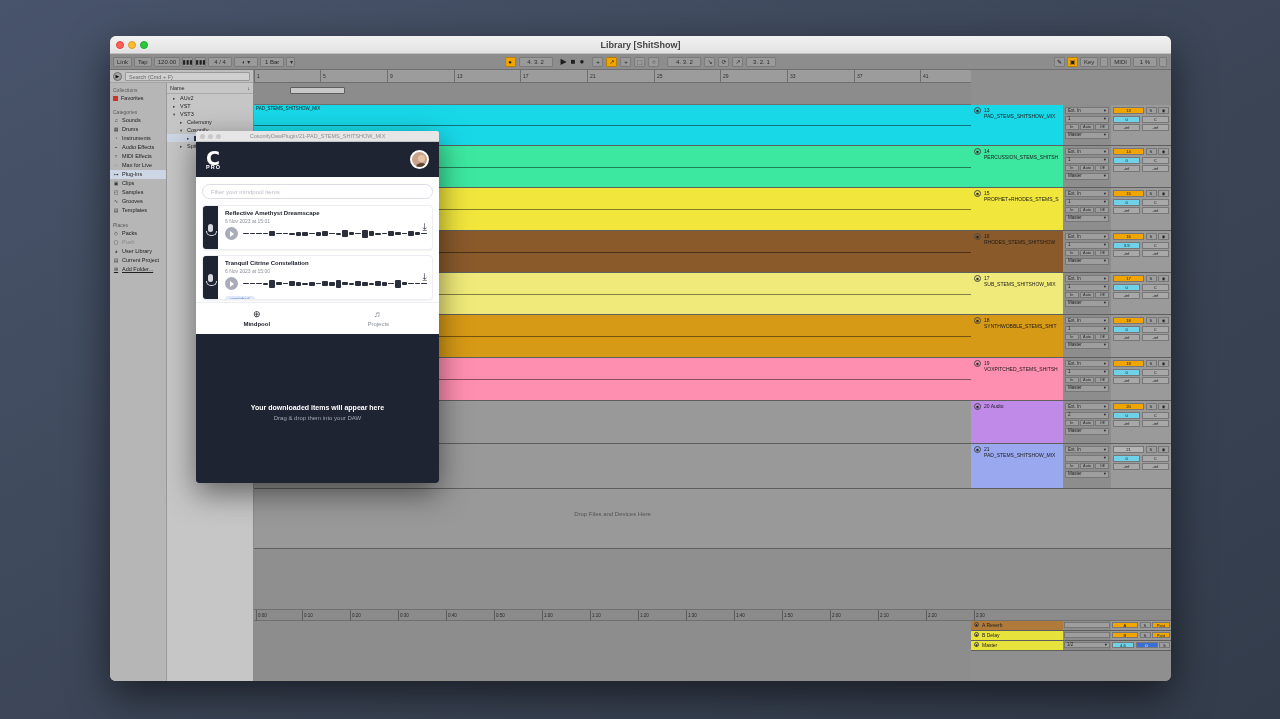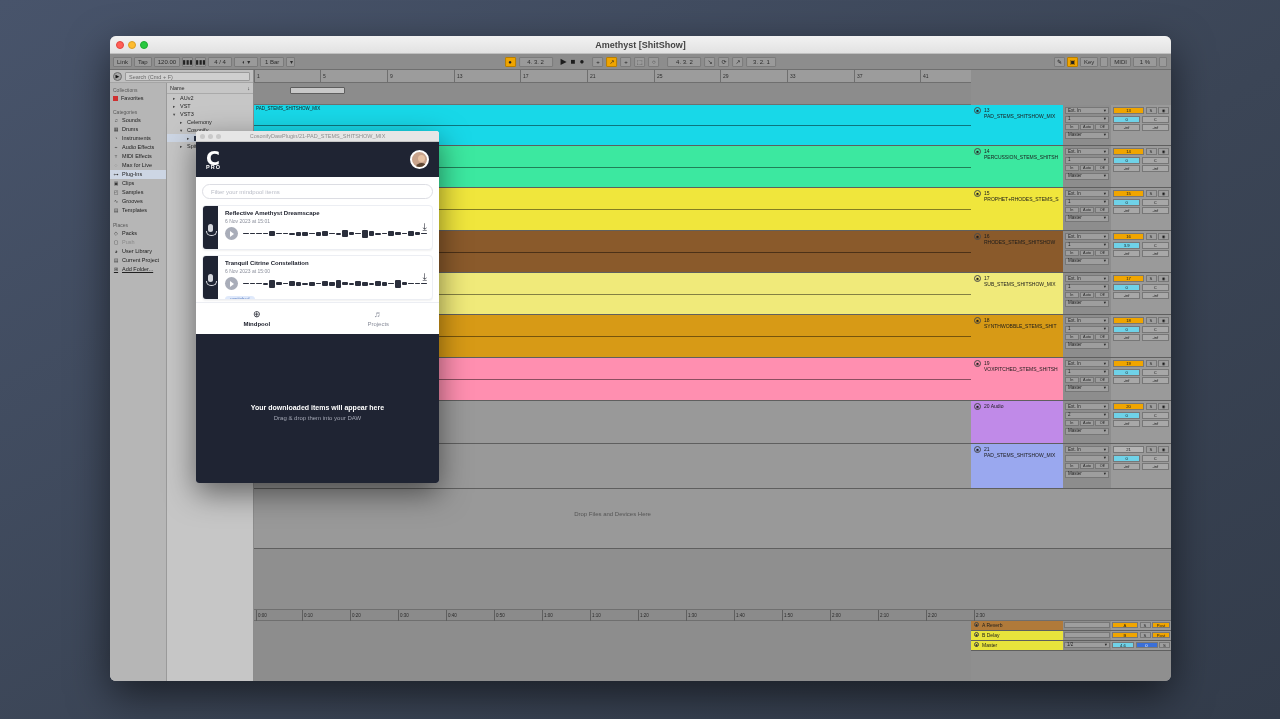--- a/index.html
+++ b/index.html
@@ -198,21 +198,21 @@
 <div class="desktop">
 
   <div class="daw">
 
     <div class="titlebar">
       <div class="tl-dots">
         <span class="tl-dot d-red"></span>
         <span class="tl-dot d-yel"></span>
         <span class="tl-dot d-grn"></span>
       </div>
-      <div class="win-title">Amethyst  [ShitShow]</div>
+      <div class="win-title">Library  [ShitShow]</div>
     </div>
 
     <div class="toolbar">
       <div class="tb-grp">
         <div class="ctl">Link</div>
         <div class="ctl">Tap</div>
         <div class="ctl num">120.00</div>
         <div class="icnbtn">
             <span class="glyph">▮▮▮</span>
           </div>

